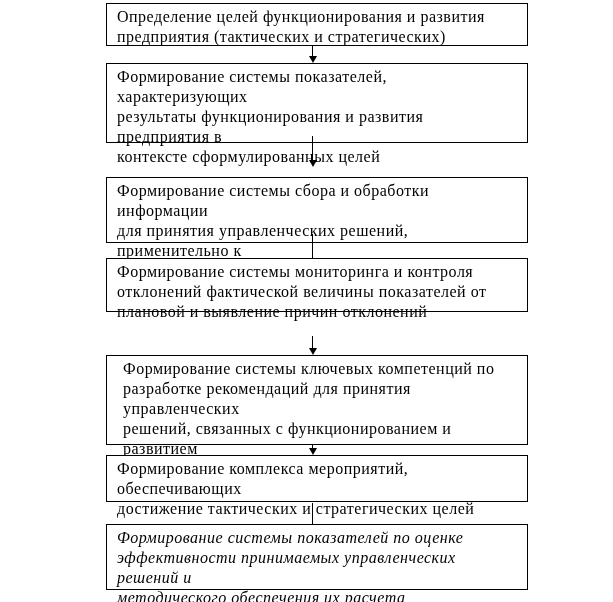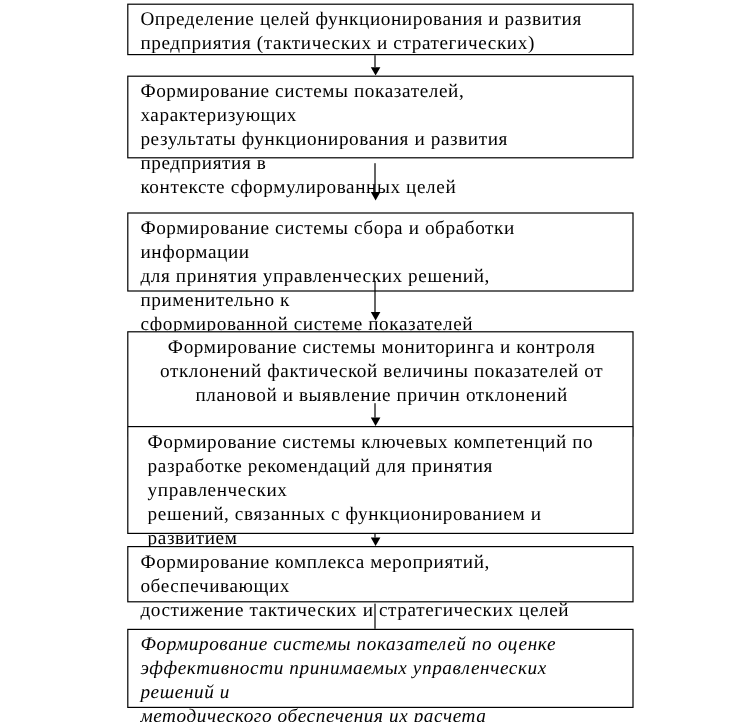--- a/index.html
+++ b/index.html
@@ -25,23 +25,23 @@
     padding: 3px 8px 3px 10px;
   }
   .box .txt {
     display: block;
     white-space: pre-line;
     font-size: 16px;
     line-height: 20px;
     letter-spacing: 0.5px;
   }
   .b1 { top: 3px;   height: 43px; }
-  .b2 { top: 63px;  height: 69px; }
+  .b2 { top: 63px;  height: 80px; }
   .b3 { top: 177px; height: 66px; }
-  .b4 { top: 276px; height: 88px; text-align: center; }
+  .b4 { top: 258px; height: 54px; }
   .b5 { top: 355px; height: 90px; padding-left: 16px; }
   .b6 { top: 455px; height: 47px; }
   .b7 { top: 524px; height: 66px; font-style: italic; }
 
   .arrow {
     position: absolute;
     left: 308px;
     width: 9px;
     display: flex;
     flex-direction: column;

